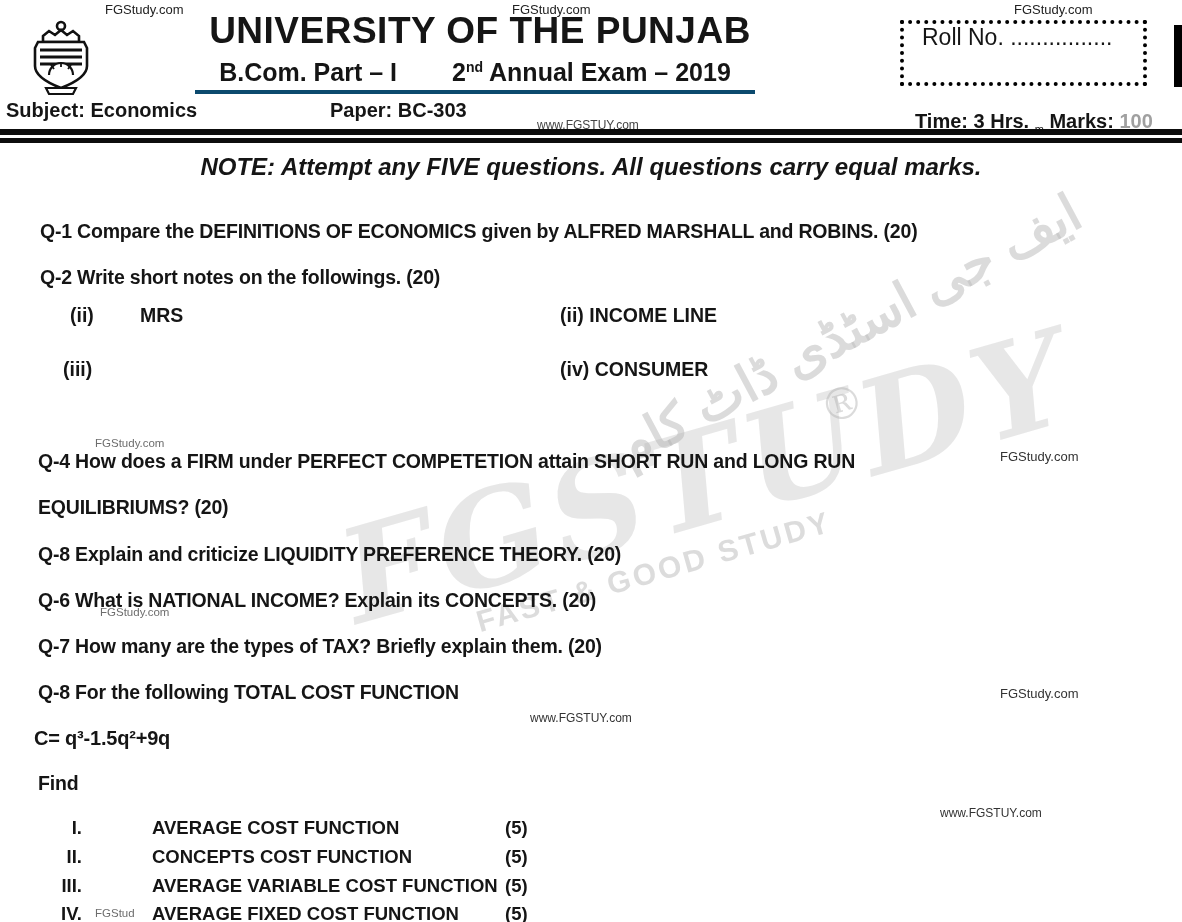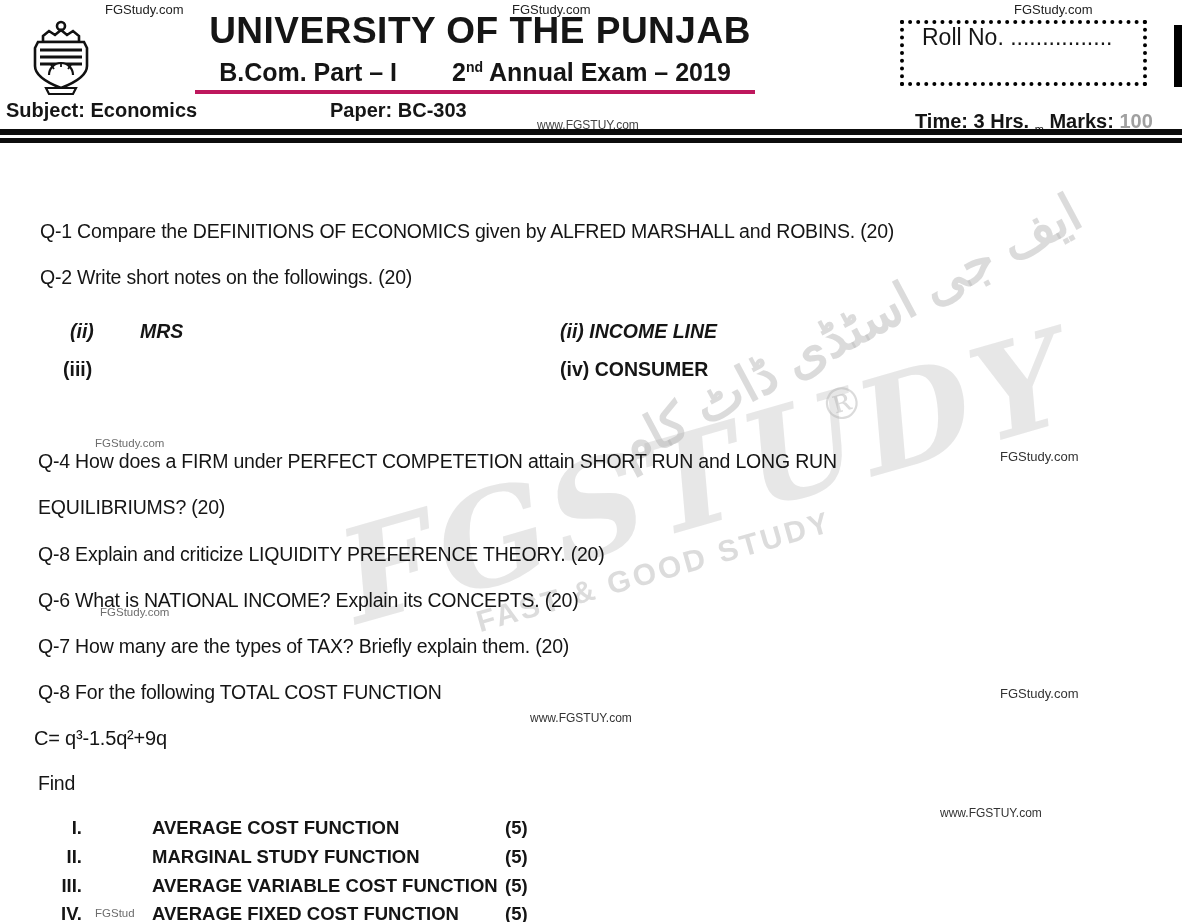--- a/index.html
+++ b/index.html
@@ -47,21 +47,21 @@
   .site-tc { left:512px; top:2px; }
   .site-tr { left:1014px; top:2px; }
   .logo { position:absolute; left:16px; top:20px; z-index:2; }
   .title {
     position:absolute; left:185px; top:10px; width:590px; z-index:2;
     text-align:center; font-size:37px; font-weight:bold; letter-spacing:0.5px;
   }
   .subtitle {
     position:absolute; left:195px; top:58px; width:560px; z-index:2;
     text-align:center; font-size:25px; font-weight:bold;
-    border-bottom:4px solid #be185d; padding-bottom:3px;
+    border-bottom:4px solid #0c4a6e; padding-bottom:3px;
   }
   .subtitle .gap { display:inline-block; width:55px; }
   .subtitle sup { font-size:14px; }
   .subj-row { position:absolute; left:0; top:99px; width:1027px; height:26px; z-index:2; }
   .subject  { position:absolute; left:6px;   top:0; font-size:20px; font-weight:bold; }
   .paper    { position:absolute; left:330px; top:0; font-size:20px; font-weight:bold; }
   .site-under-paper { position:absolute; left:537px; top:19px; font-size:12px; color:#444; }
   .time     { position:absolute; left:915px; top:11px; font-size:20px; font-weight:bold; white-space:nowrap; }
   .time sub { font-size:11px; font-weight:normal; }
   .marks-val { color:#a0a0a0; }
@@ -74,25 +74,25 @@
   .edge-bar { position:absolute; right:0; top:25px; width:8px; height:62px; background:#000; z-index:2; }
   .divider { position:absolute; left:0; top:129px; width:1182px; z-index:2; }
   .divider .t { height:6px; background:#0d0d0d; }
   .divider .m { height:3px; background:#fff; }
   .divider .b { height:5px; background:#0d0d0d; }
   
   .note {
     position:absolute; left:0; top:153px; width:1182px; z-index:2;
     text-align:center; font-size:24px; font-weight:bold; font-style:italic;
   }
-  .qline { position:absolute; z-index:2; font-size:19.5px; font-weight:normal; white-space:nowrap; letter-spacing:-0.2px; }
+  .qline { position:absolute; z-index:2; font-size:19.5px; font-weight:bold; white-space:nowrap; letter-spacing:-0.2px; }
   .q1  { left:40px; top:220px; }
   .q2  { left:40px; top:266px; }
   .subrow { position:absolute; left:0; width:1182px; height:24px; z-index:2; }
-  .subrow1 { top:320px;font-style:italic; }
+  .subrow1 { top:304px; }
   .subrow2 { top:358px; }
   .subrow span { position:absolute; font-size:19.5px; font-weight:bold; white-space:nowrap; }
   .s-num1 { left:70px; } .s-lab1 { left:140px; } .s-right { left:560px; }
   .s-num2 { left:63px; } .s-lab2 { left:135px; }
   .q3  { left:45px; top:403px; }
   .q4a { left:38px; top:450px; }
   .q4b { left:38px; top:496px; }
   .q5  { left:38px; top:543px; }
   .q6  { left:38px; top:589px; }
   .q7  { left:38px; top:635px; }
@@ -164,20 +164,21 @@
     <span>Roll No. ................</span>
   </div>
   <div class="edge-bar"></div>
 
   <div class="divider">
     <div class="t"></div>
       <div class="m"></div>
       <div class="b"></div>
   </div>
 
+  <div class="note">NOTE: Attempt any FIVE questions. All questions carry equal marks.</div>
 
   <div class="qline q1">Q-1  Compare the DEFINITIONS OF ECONOMICS given by  ALFRED MARSHALL and ROBINS.   (20)</div>
   <div class="qline q2">Q-2  Write short notes on the followings.  (20)</div>
 
   <div class="subrow subrow1">
     <span class="s-num1">(ii)</span>
     <span class="s-lab1">MRS</span>
     <span class="s-right">(ii) INCOME LINE</span>
   </div>
   <div class="subrow subrow2">
@@ -194,21 +195,21 @@
   <div class="qline formula">C= q³-1.5q²+9q</div>
   <div class="qline find">Find</div>
 
   <div class="listrow lr0">
     <span class="l-num">I.</span>
     <span class="l-lab">AVERAGE COST FUNCTION</span>
     <span class="l-marks">(5)</span>
   </div>
   <div class="listrow lr1">
     <span class="l-num">II.</span>
-    <span class="l-lab">MARGINAL STUDY FUNCTION</span>
+    <span class="l-lab">CONCEPTS COST FUNCTION</span>
     <span class="l-marks">(5)</span>
   </div>
   <div class="listrow lr2">
     <span class="l-num">III.</span>
     <span class="l-lab">AVERAGE VARIABLE COST FUNCTION</span>
     <span class="l-marks">(5)</span>
   </div>
   <div class="listrow lr3">
     <span class="l-num">IV.</span>
     <span class="l-lab">AVERAGE FIXED COST FUNCTION</span>

